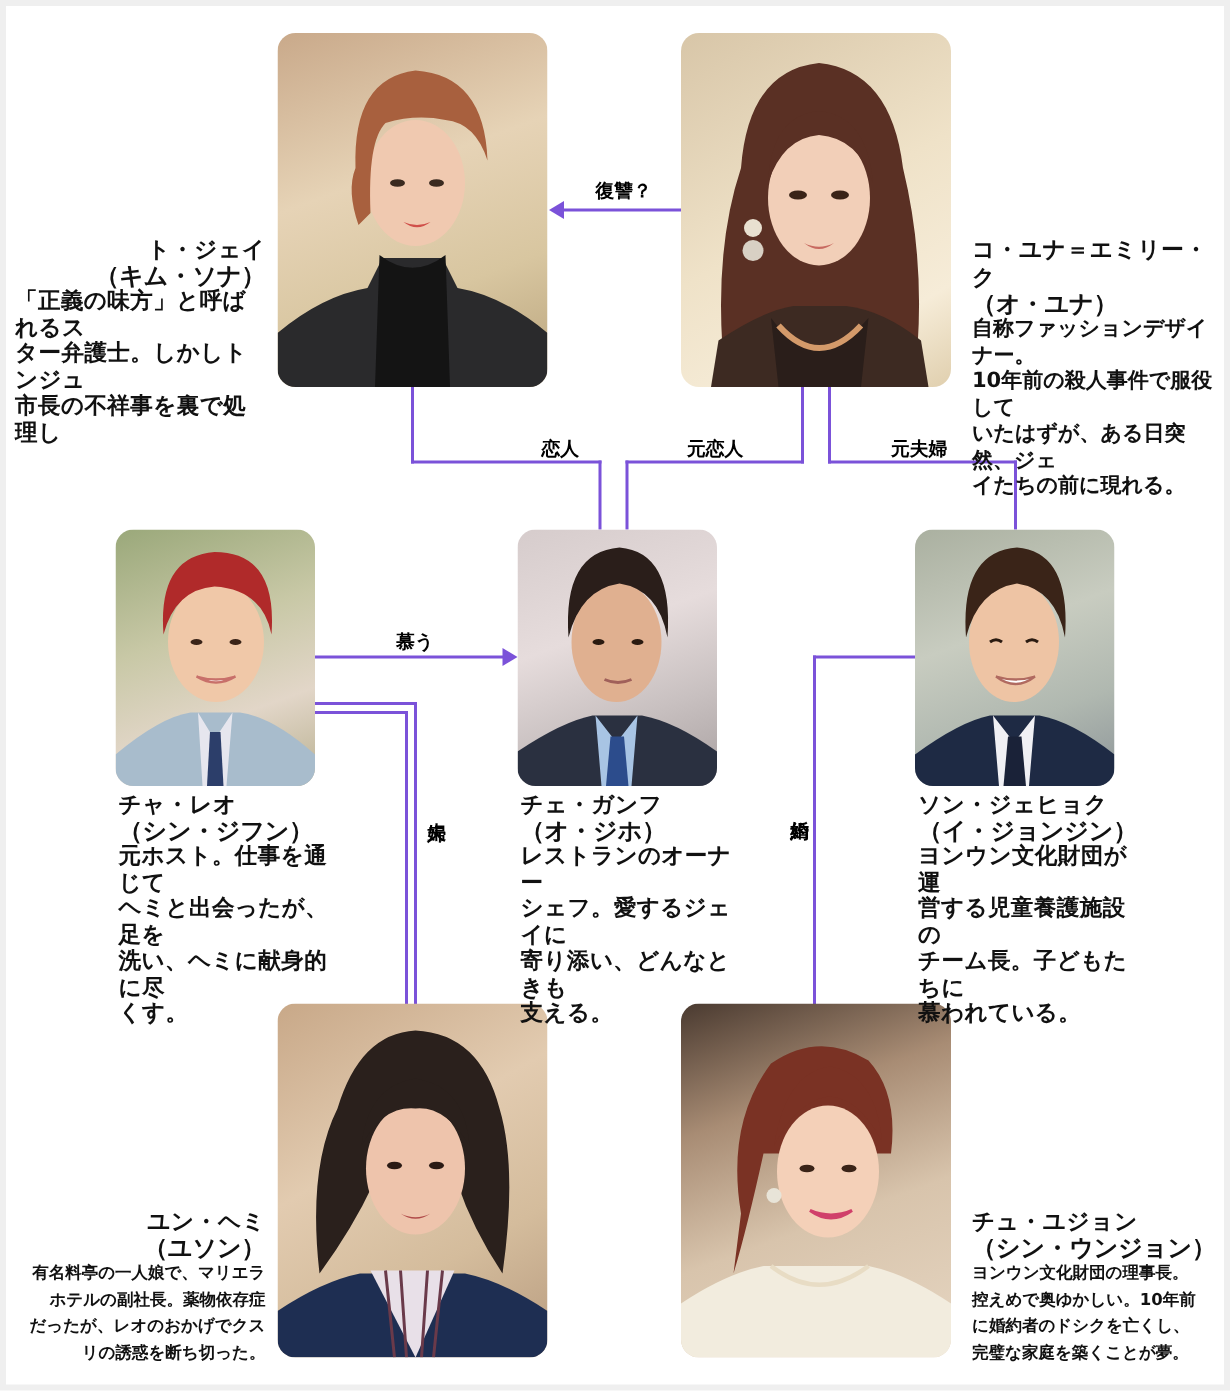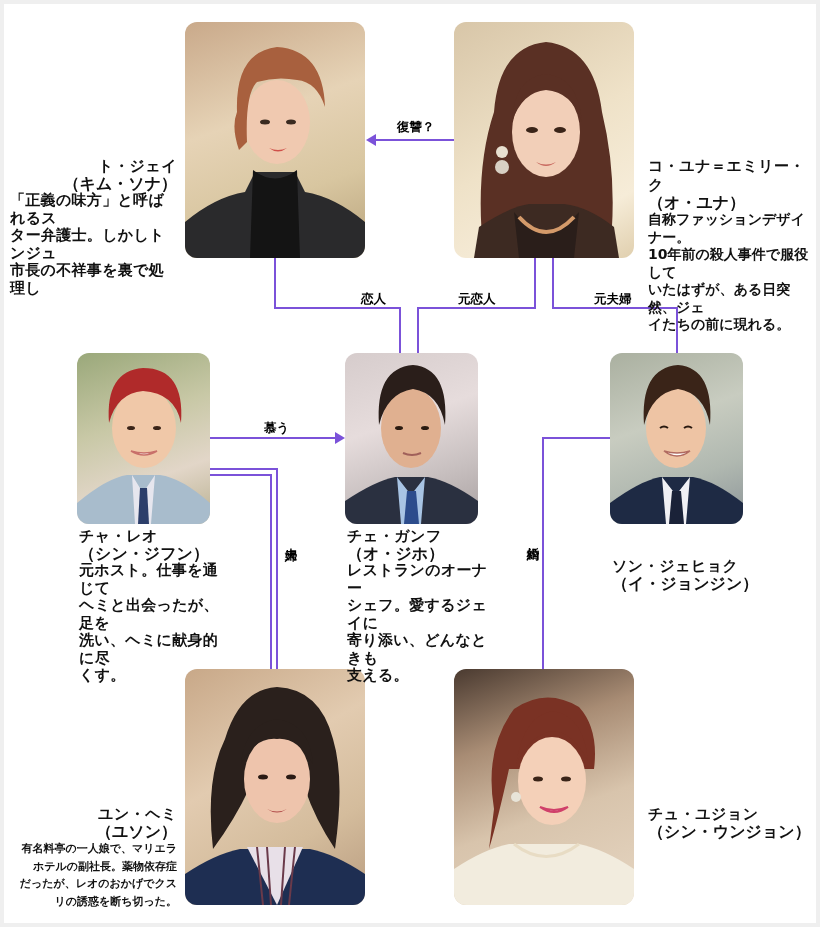--- a/index.html
+++ b/index.html
@@ -203,34 +203,46 @@
     <div class="name">チェ・ガンフ</div>
     <div class="actor">（オ・ジホ）</div>
     <div class="desc">
       <div>レストランのオーナー</div>
       <div>シェフ。愛するジェイに</div>
       <div>寄り添い、どんなときも</div>
       <div>支える。</div>
     </div>
   </div>
 
-  <div class="info" style="left:608px; top:554px; width:150px;font-family:Liberation Mono, monospace;">
+  <div class="info" style="left:608px; top:523px; width:150px;">
     <div class="name">ソン・ジェヒョク</div>
     <div class="actor">（イ・ジョンジン）</div>
+    <div class="desc">
+      <div>ヨンウン文化財団が運</div>
+      <div>営する児童養護施設の</div>
+      <div>チーム長。子どもたちに</div>
+      <div>慕われている。</div>
+    </div>
   </div>
 
   <div class="info right-align" style="left:6px; top:801px; width:167px;">
     <div class="name">ユン・ヘミ</div>
     <div class="actor">（ユソン）</div>
     <div class="desc" style="text-align:right; font-size:11px; letter-spacing:0;">
       <div>有名料亭の一人娘で、マリエラ</div>
       <div>ホテルの副社長。薬物依存症</div>
       <div>だったが、レオのおかげでクス</div>
       <div>リの誘惑を断ち切った。</div>
     </div>
   </div>
 
   <div class="info" style="left:644px; top:801px; width:170px;">
     <div class="name">チュ・ユジョン</div>
     <div class="actor">（シン・ウンジョン）</div>
+    <div class="desc" style="font-size:11px; letter-spacing:0;">
+      <div>ヨンウン文化財団の理事長。</div>
+      <div>控えめで奥ゆかしい。10年前</div>
+      <div>に婚約者のドシクを亡くし、</div>
+      <div>完璧な家庭を築くことが夢。</div>
+    </div>
   </div>
 
 </div>
 
 </body></html>

